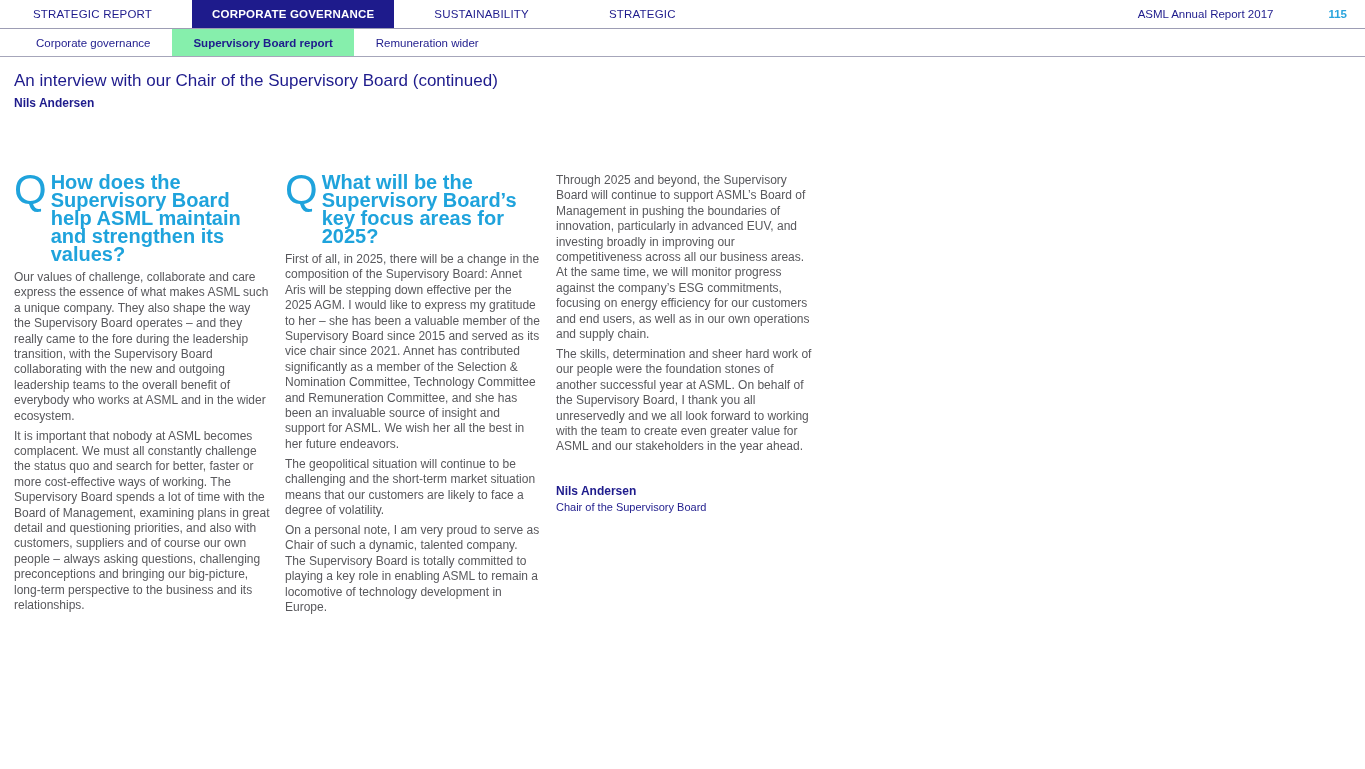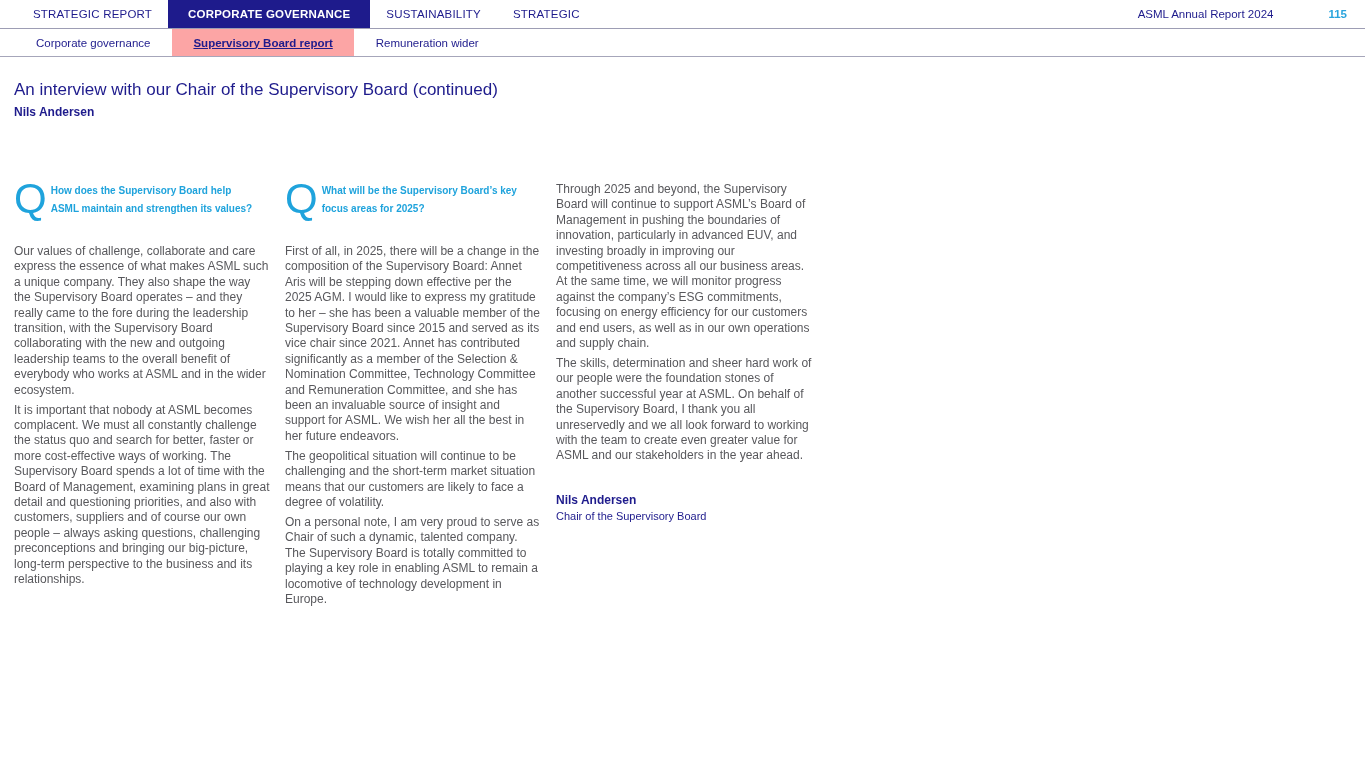--- a/index.html
+++ b/index.html
@@ -6,21 +6,21 @@
   html,body { width:1365px; height:769px; background:#ffffff; overflow:hidden;
     font-family:"Liberation Sans", sans-serif; }
 
   
   .topnav {
     display:flex; align-items:stretch; height:29px;
     border-bottom:1px solid #9d9db4; font-size:11.5px; color:#1e1b8c;
   }
   .topnav-left { display:flex; align-items:stretch; }
   .topnav-item {
-    display:flex; align-items:center; padding:0 16px;
+    display:flex; align-items:center; padding:0 40px;
     letter-spacing:.2px; cursor:pointer; white-space:nowrap;
   }
   .topnav-item:first-child { padding-left:33px; }
   .topnav-item.active {
     background:#1e1b8c; color:#ffffff; font-weight:bold; padding:0 20px;
   }
   .topnav-right {
     margin-left:auto; display:flex; align-items:center; gap:14px;
     padding-right:18px; white-space:nowrap;
   }
@@ -32,60 +32,60 @@
   .subnav {
     display:flex; align-items:stretch; height:28px;
     border-bottom:1px solid #a6a6ba; font-size:11.5px; color:#1e1b8c;
   }
   .subnav-item {
     display:flex; align-items:center; padding:0 22px;
     cursor:pointer; white-space:nowrap;
   }
   .subnav-item:first-child { padding-left:36px; }
   .subnav-item.active {
-    background:#fca5a5; font-weight:bold; padding:0 21px;text-decoration:underline;
+    background:#86efac; font-weight:bold; padding:0 21px;
   }
 
   
-  .page-header { margin:23px 0 0 14px; }
+  .page-header { margin:14px 0 0 14px; }
   .page-title { font-size:17px; font-weight:400; color:#1e1b8c; }
   .page-subtitle { font-size:12px; font-weight:bold; color:#1e1b8c; margin-top:5px; }
 
   
   .content { display:flex; gap:15px; margin:63px 0 0 14px; }
   .col { width:256px; font-size:12px; line-height:15.4px; color:#58585c; }
 
   .q-block { display:flex; margin-bottom:7px; min-height:55px; }
   .q-glyph {
     font-size:42px; line-height:33px; color:#1fa3dc;
     letter-spacing:-1px; flex:0 0 auto;
   }
   .q-text {
-    font-size:10px; line-height:18px; font-weight:bold; color:#1fa3dc;
+    font-size:20px; line-height:18px; font-weight:bold; color:#1fa3dc;
     margin-left:5px; width:205px;
   }
 
   .col p { margin-bottom:4.5px; }
 
   .signature { margin-top:29px; color:#1e1b8c; }
   .signature .sig-name { font-weight:bold; font-size:12px; }
   .signature .sig-role { font-size:11px; margin-top:1px; }
 </style>
 </head>
 <body>
 
 <header class="topnav">
   <div class="topnav-left">
     <div class="topnav-item">STRATEGIC REPORT</div>
     <div class="topnav-item active">CORPORATE GOVERNANCE</div>
     <div class="topnav-item">SUSTAINABILITY</div>
     <div class="topnav-item">STRATEGIC</div>
   </div>
   <div class="topnav-right">
-    <span class="brand"><b>ASML</b> <span>Annual Report 2024</span></span>
+    <span class="brand"><b>ASML</b> <span>Annual Report 2017</span></span>
     <span class="page-number">115</span>
   </div>
 </header>
 
 <nav class="subnav">
   <div class="subnav-item">Corporate governance</div>
   <div class="subnav-item active">Supervisory Board report</div>
   <div class="subnav-item">Remuneration wider</div>
 </nav>
 

